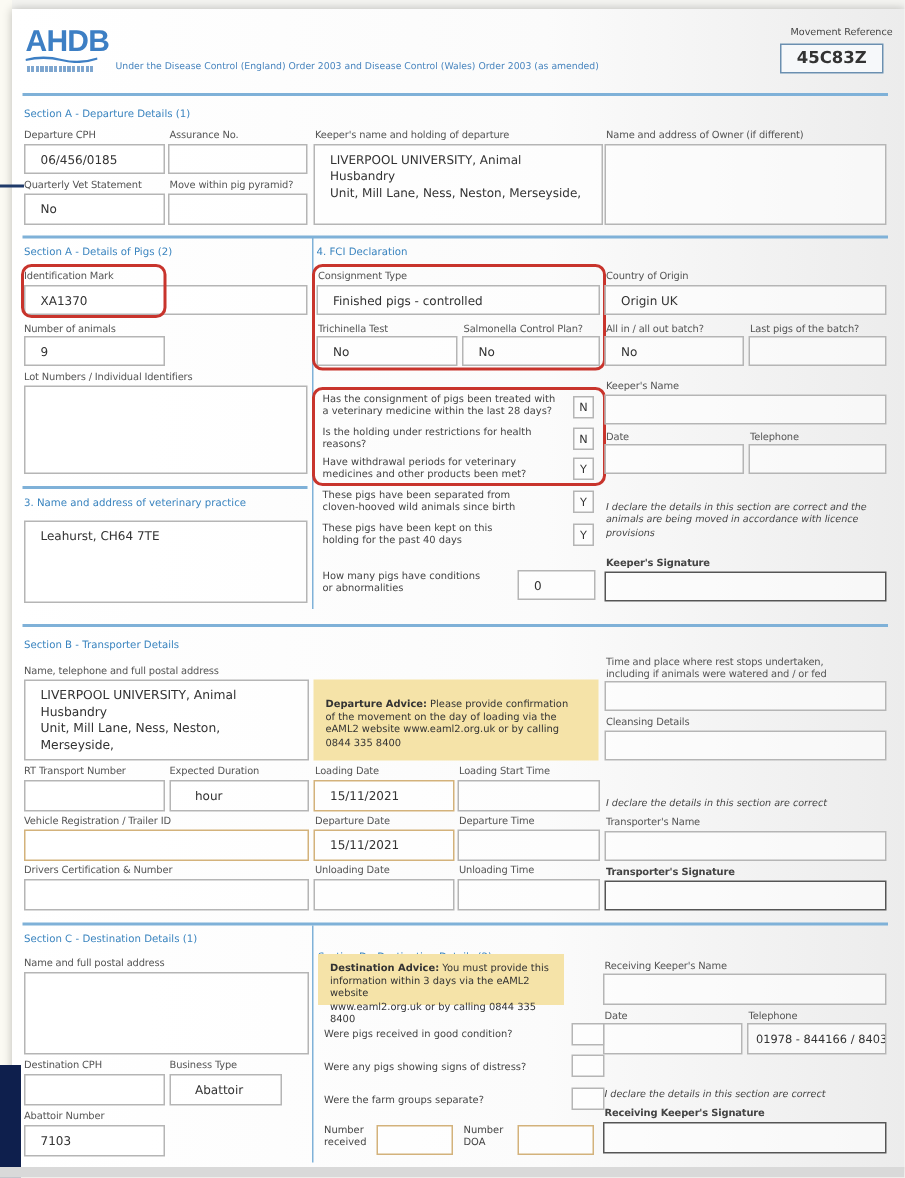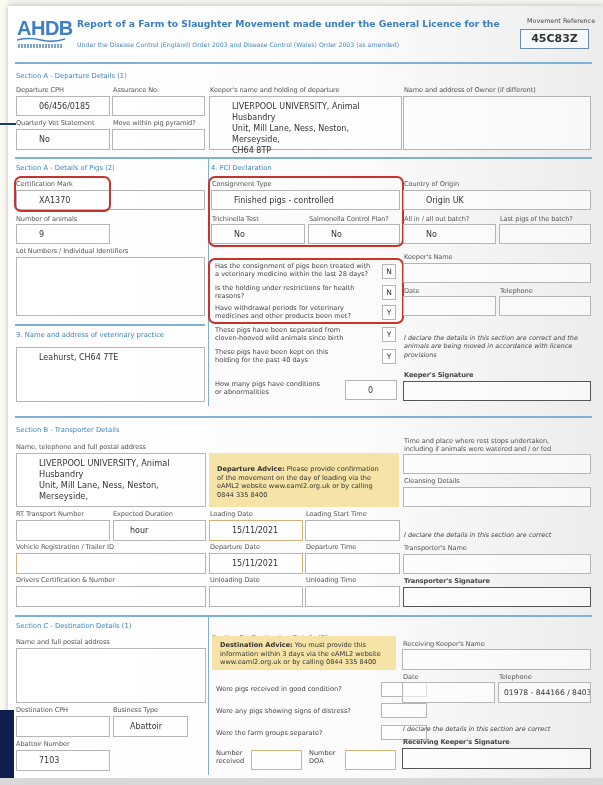--- a/index.html
+++ b/index.html
@@ -33,21 +33,21 @@
   }
   .lbl {
     position: absolute; font-size: 6.6px; color: #555; white-space: nowrap;
     letter-spacing: -0.1px;
   }
   .sec {
     position: absolute; font-size: 6.8px; color: #3a84bf; white-space: nowrap;
   }
   .box {
     position: absolute; border: 1px solid #b5b5b5; background: rgba(255,255,255,0.6);
-    font-size: 8px; color: #333; padding: 4px 22px; line-height: 11px;
+    font-size: 8px; color: #333; padding: 4px 10px; line-height: 11px;
   }
   .box.tan { border-color: #d3b27b; }
   .box.dark { border: 1.5px solid #555; }
   .box.yn { padding: 0; text-align: center; font-size: 7.5px; line-height: 14px; }
   .hr { position: absolute; height: 1.5px; background: #7fb1d8; }
   .vr { position: absolute; width: 1px; background: #7fb1d8; }
   .advice {
     position: absolute; background: #f5e3a8; font-size: 6.6px; color: #333;
     padding: 6px 8px; line-height: 8.6px;
   }
@@ -82,48 +82,46 @@
 <div class="left-line"></div>
 <div class="left-dark"></div>
 <div class="bottom-shade"></div>
 
 <div class="logo">AHDB</div>
 <svg class="logo-wave" viewBox="0 0 48 5">
   <path d="M0 3 Q12 0 24 3 T48 2" stroke="#3d7fc4" stroke-width="1.5" fill="none"></path>
 </svg>
 <div class="logo-small"></div>
 <div class="title">
-  <div>Report of a Farm to Slaughter Movement made under the General Licence for the</div>
 </div>
 <div class="subtitle">Under the Disease Control (England) Order 2003 and Disease Control (Wales) Order 2003 (as amended)</div>
 <div class="movref-lbl">Movement Reference</div>
 <div class="movref">45C83Z</div>
 <div class="hr" style="left:15px; top:62px; width:577px;"></div>
 
 <div class="sec" style="left:16px; top:72px;">Section A - Departure Details (1)</div>
 <div class="lbl" style="left:16px; top:86px;">Departure CPH</div>
 <div class="box" style="left:16px; top:96px; width:94px; height:20px;">06/456/0185</div>
 <div class="lbl" style="left:113px; top:86px;">Assurance No.</div>
 <div class="box" style="left:112px; top:96px; width:93px; height:20px;"></div>
 <div class="lbl" style="left:16px; top:119px;">Quarterly Vet Statement</div>
 <div class="box" style="left:16px; top:129px; width:94px; height:21px;">No</div>
 <div class="lbl" style="left:113px; top:119px;">Move within pig pyramid?</div>
 <div class="box" style="left:112px; top:129px; width:93px; height:21px;"></div>
 <div class="lbl" style="left:210px; top:86px;">Keeper's name and holding of departure</div>
 <div class="box" style="left:209px; top:96px; width:193px; height:54px;">
   <div>LIVERPOOL UNIVERSITY, Animal Husbandry</div>
   <div>Unit, Mill Lane, Ness, Neston, Merseyside,</div>
-  <div>CH64 8TP</div>
 </div>
 <div class="lbl" style="left:404px; top:86px;">Name and address of Owner (if different)</div>
 <div class="box" style="left:403px; top:96px; width:188px; height:54px;"></div>
 <div class="hr" style="left:15px; top:157px; width:577px;"></div>
 
 <div class="sec" style="left:16px; top:164px;">Section A - Details of Pigs (2)</div>
-<div class="lbl" style="left:16px; top:180px;">Certification Mark</div>
+<div class="lbl" style="left:16px; top:180px;">Identification Mark</div>
 <div class="box" style="left:16px; top:190px; width:189px; height:20px;">XA1370</div>
 <div class="redbox" style="left:14px; top:176px; width:97px; height:36px;"></div>
 <div class="lbl" style="left:16px; top:215px;">Number of animals</div>
 <div class="box" style="left:16px; top:224px; width:94px; height:20px;">9</div>
 <div class="lbl" style="left:16px; top:247px;">Lot Numbers / Individual Identifiers</div>
 <div class="box" style="left:16px; top:257px; width:189px; height:59px;"></div>
 
 <div class="hr" style="left:15px; top:324px; width:190px;"></div>
 <div class="sec" style="left:16px; top:331px;text-align:center;">3. Name and address of veterinary practice</div>
 <div class="box" style="left:16px; top:347px; width:189px; height:55px;">Leahurst, CH64 7TE</div>
@@ -247,21 +245,21 @@
 <div class="box" style="left:16px; top:648px; width:190px; height:55px;"></div>
 <div class="lbl" style="left:16px; top:706px;">Destination CPH</div>
 <div class="box" style="left:16px; top:716px; width:94px; height:21px;"></div>
 <div class="lbl" style="left:113px; top:706px;">Business Type</div>
 <div class="box" style="left:113px; top:716px; width:75px; height:21px; padding-left:16px;">Abattoir</div>
 <div class="lbl" style="left:16px; top:740px;">Abattoir Number</div>
 <div class="box" style="left:16px; top:750px; width:94px; height:21px;">7103</div>
 
 <div class="vr" style="left:208px; top:617px; height:158px;"></div>
 <div class="sec" style="left:212px; top:622px;margin-top:12px;">Section D - Destination Details (2)</div>
-<div class="advice" style="left:212px; top:636px; width:184px; height:34px; padding:5px 8px;">
+<div class="advice" style="left:212px; top:636px; width:164px; height:34px; padding:5px 8px;">
   <div><b>Destination Advice:</b><span> You must provide this</span></div>
   <div>information within 3 days via the eAML2 website</div>
   <div>www.eaml2.org.uk or by calling 0844 335 8400</div>
 </div>
 <div class="q" style="left:216px; top:685px;">Were pigs received in good condition?</div>
 <div class="box" style="left:381px; top:682px; width:15px; height:15px;"></div>
 <div class="q" style="left:216px; top:707px;">Were any pigs showing signs of distress?</div>
 <div class="box" style="left:381px; top:703px; width:15px; height:15px;"></div>
 <div class="q" style="left:216px; top:729px;">Were the farm groups separate?</div>
 <div class="box" style="left:381px; top:725px; width:15px; height:15px;"></div>

